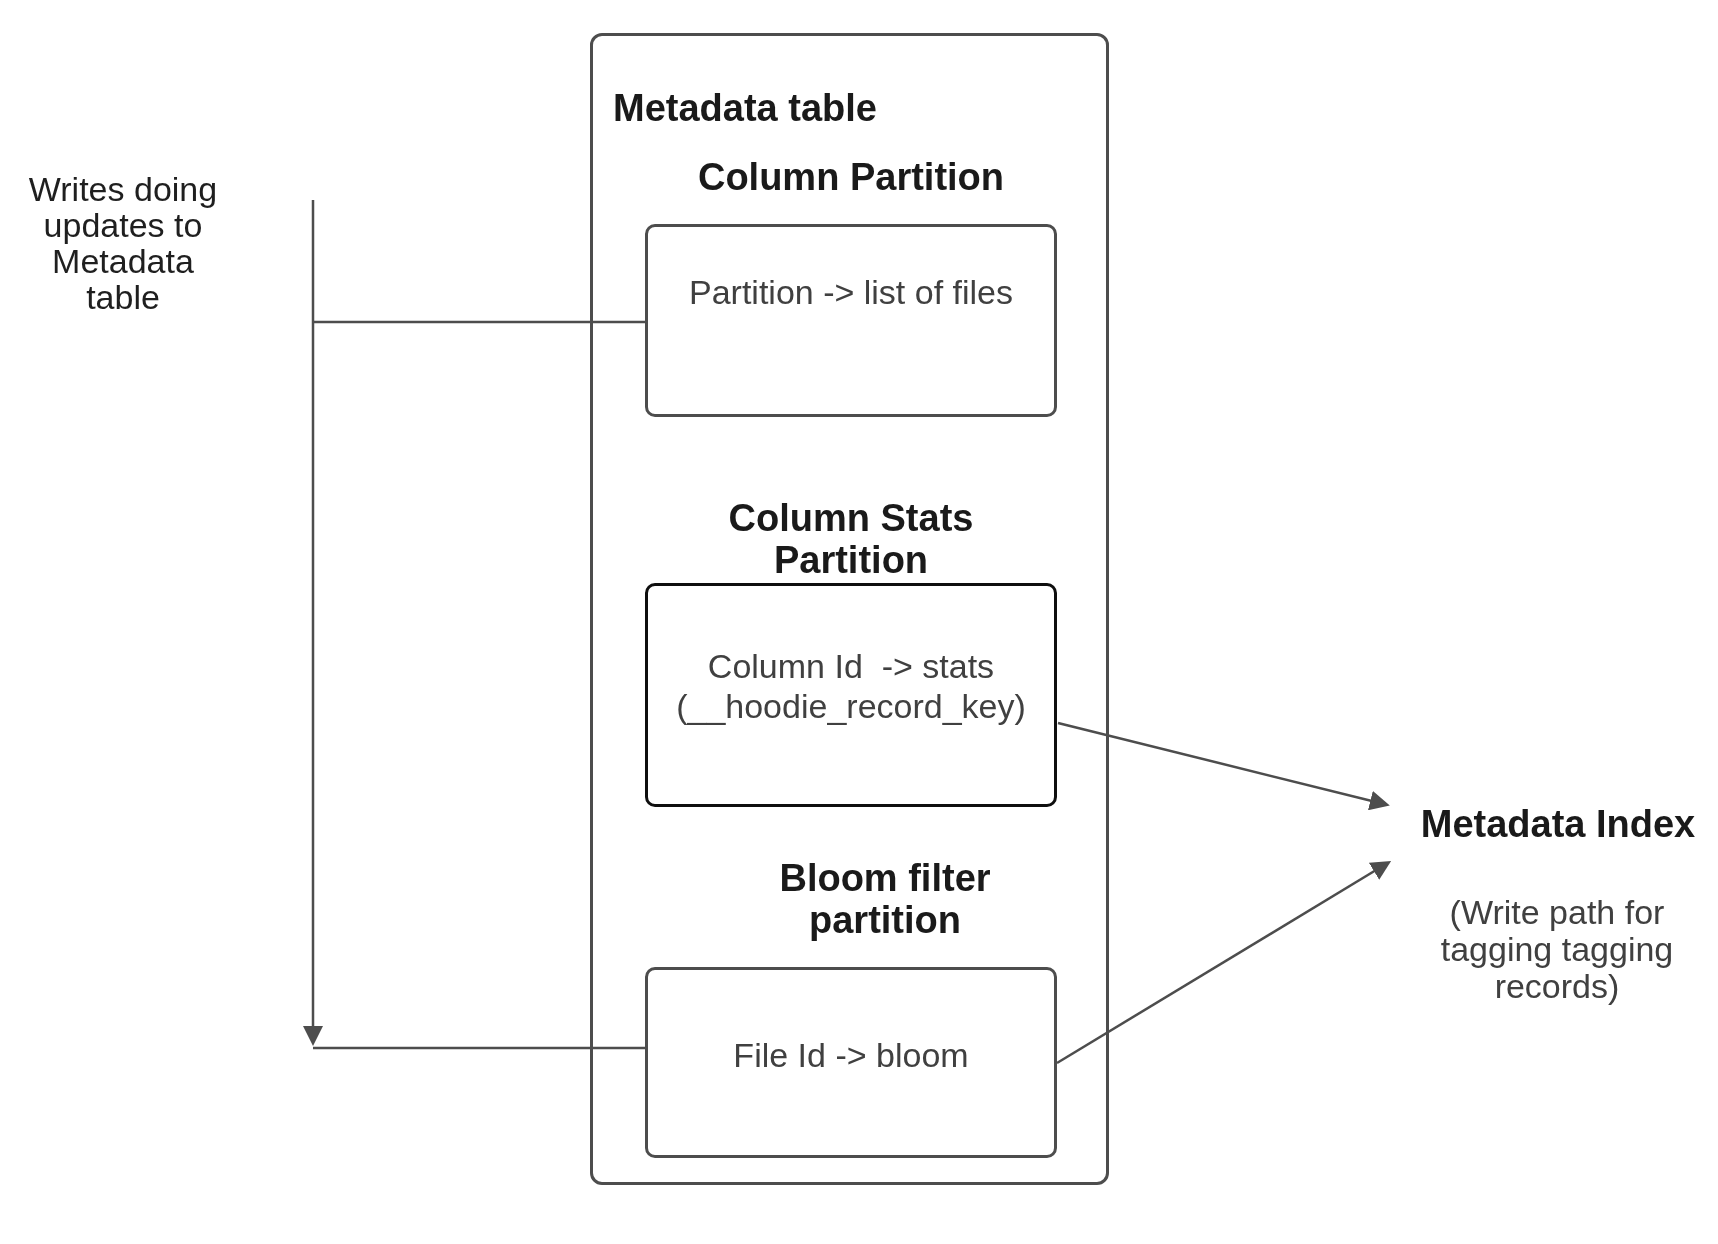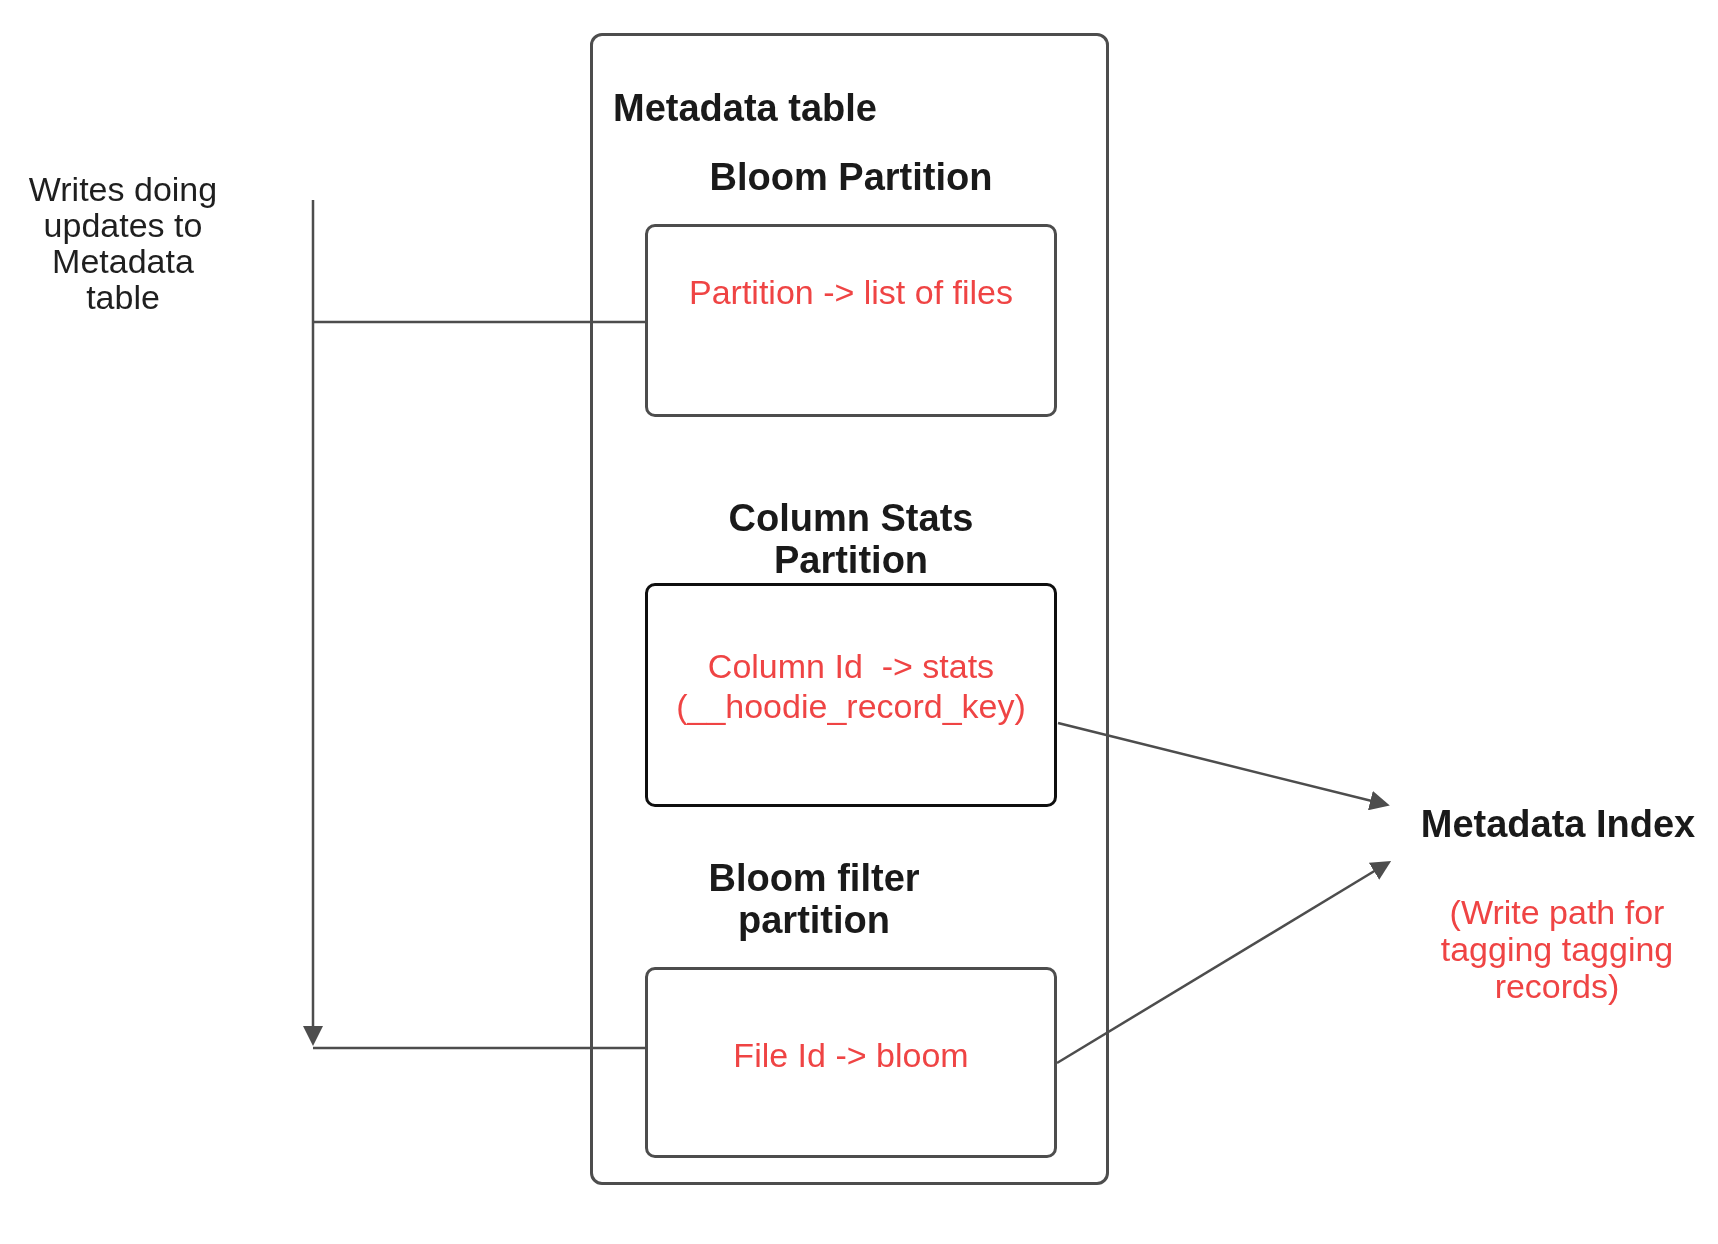--- a/index.html
+++ b/index.html
@@ -15,21 +15,21 @@
     height: 1244px;
     background: #ffffff;
     overflow: hidden;
   }
   .abs { position: absolute; }
   .center { text-align: center; }
   .pre { white-space: pre-wrap; }
   .body-text {
     font-size: 34px;
     line-height: 37px;
-    color: #ef4444;
+    color: #404040;
   }
   .heading {
     font-size: 38px;
     font-weight: bold;
     line-height: 42px;
     color: #1a1a1a;
   }
   .note {
     font-size: 34px;
     line-height: 36px;
@@ -51,21 +51,21 @@
     border-radius: 12px;
     box-sizing: border-box;
     background: transparent;
   }
   #metadata-table-title { left: 613px; top: 87px; }
   #files-heading   { left: 645px; top: 156px; width: 412px; }
   #files-box       { left: 645px; top: 224px; width: 412px; height: 193px; padding-bottom: 58px; }
   #colstats-heading{ left: 645px; top: 474px; width: 412px; margin-top: 23px; }
   #colstats-box    { left: 645px; top: 583px; width: 412px; height: 224px; padding-bottom: 18px;
                      border-color: #0f0f0f; }
-  #bloom-heading   { left: 608px; top: 857px; width: 412px; }
+  #bloom-heading   { left: 679px; top: 857px; width: 412px; }
   #bloom-box       { left: 645px; top: 967px; width: 412px; height: 191px; padding-bottom: 16px; align-items: center; }
   #writes-note     { left: 13px;  top: 171px; width: 220px; }
   #metadata-index-title { left: 1388px; top: 803px; width: 340px; }
   #metadata-index-note  { left: 1407px; top: 894px; width: 300px; }
   #connector-layer {
     position: absolute;
     left: 0; top: 0;
     width: 1718px; height: 1244px;
     pointer-events: none;
   }
@@ -90,21 +90,21 @@
   </svg>
 
   <div id="writes-note" class="abs note center pre">Writes doing
 updates to
 Metadata table</div>
 
   <div id="outer-box" class="abs"></div>
 
   <div id="metadata-table-title" class="abs heading">Metadata table</div>
 
-  <div id="files-heading" class="abs heading center pre">Bloom Partition</div>
+  <div id="files-heading" class="abs heading center pre">Column Partition</div>
   <div id="files-box" class="abs box">
     <span class="body-text center pre box-content">Partition -&gt; list of files</span>
   </div>
 
   <div id="colstats-heading" class="abs heading center pre">Column Stats
 Partition</div>
   <div id="colstats-box" class="abs box">
     <span class="body-text center pre box-content">Column Id  -&gt; stats
 (__hoodie_record_key)</span>
   </div>

